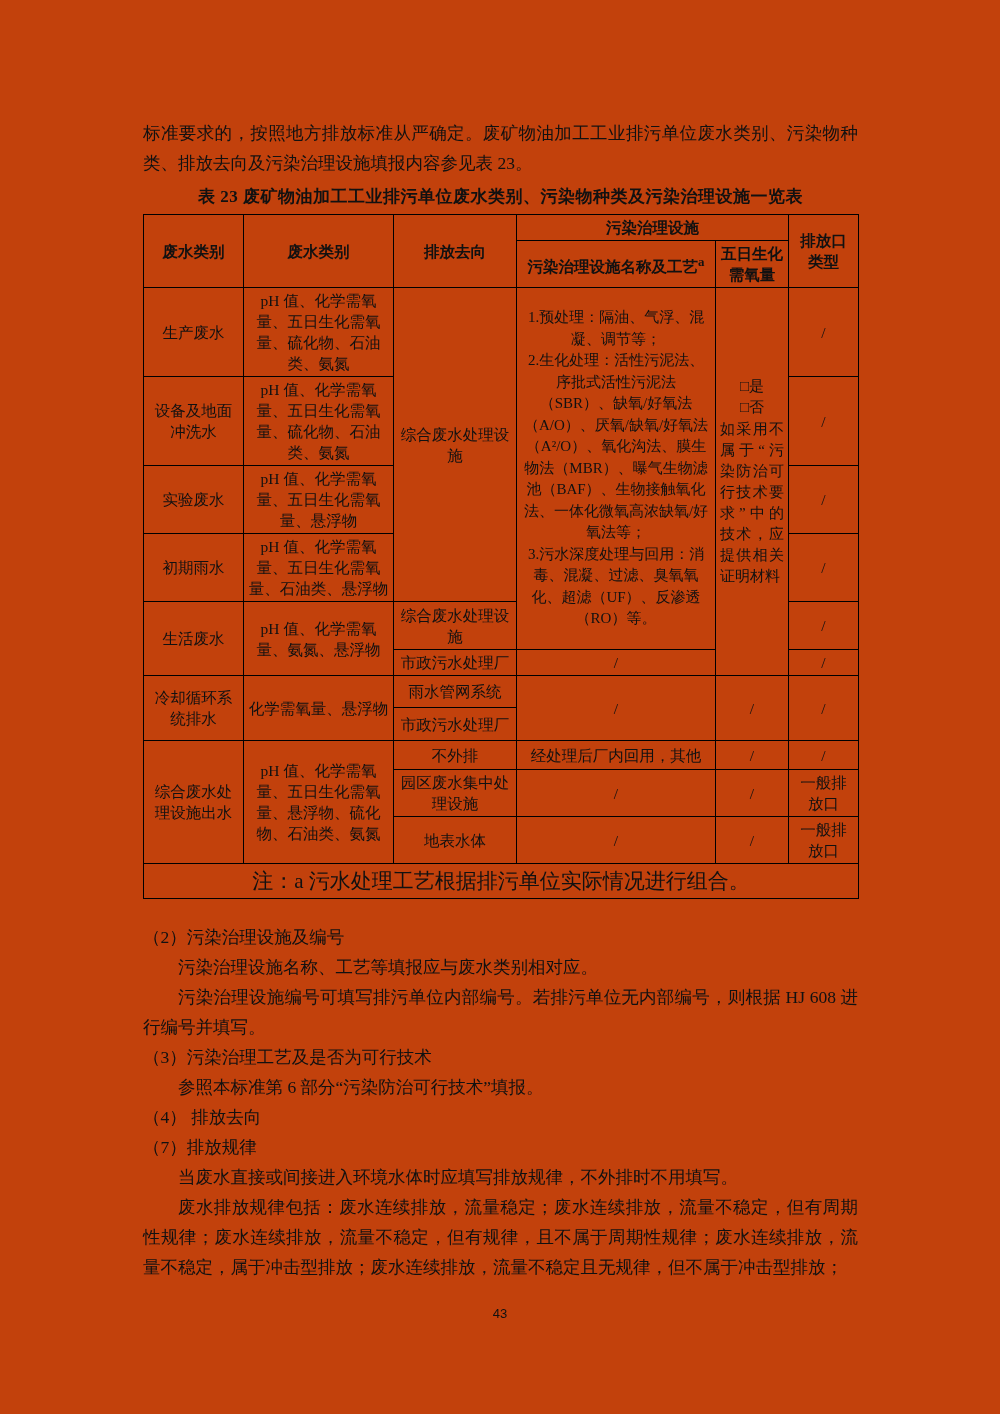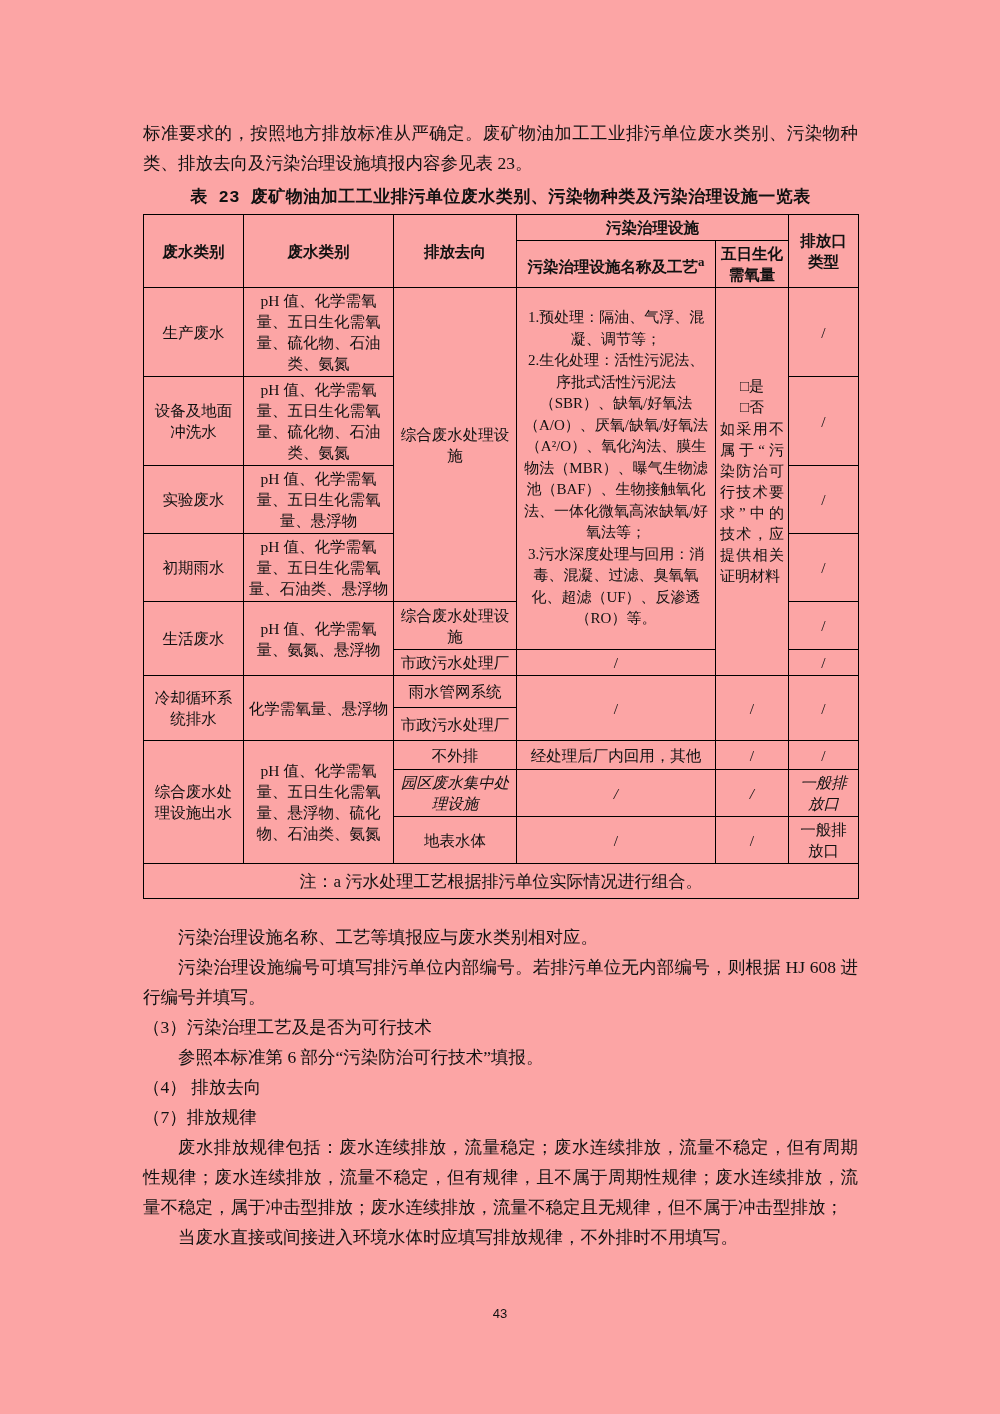--- a/index.html
+++ b/index.html
@@ -2,21 +2,21 @@
 <html><head>
 <meta charset="utf-8">
 <style>
   * { margin: 0; padding: 0; box-sizing: border-box; }
   html, body { background: #e8e8e8; }
   .page {
     position: relative;
     width: 1000px;
     height: 1414px;
     margin: 0 auto;
-    background: #fca5a5;
+    background: #c2410c;
     font-family: "Liberation Serif", "DejaVu Serif", serif;
     color: #111111;
   }
   .content {
     position: absolute;
     left: 143px;
     top: 118px;
     width: 715px;
   }
   p.body-text {
@@ -26,21 +26,20 @@
     color: #111111;
   }
   p.indent { text-indent: 2em; }
   .table-title {
     font-size: 17px;
     font-weight: bold;
     text-align: center;
     margin-top: 7px;
     margin-bottom: 6px;
     letter-spacing: 0.5px;
-    font-family: Liberation Mono, monospace;
   }
   table.t23 {
     width: 715px;
     border-collapse: collapse;
     table-layout: fixed;
     border: 1.5px solid #000;
     font-size: 15.5px;
     line-height: 21px;
   }
   table.t23 td {
@@ -57,39 +56,39 @@
     padding: 3px 6px;
     line-height: 21.5px;
     vertical-align: top;
     font-size: 15px;
   }
   td.feasible { padding: 3px 5px; font-size: 15px; line-height: 21px; }
   .feasible .opt { text-align: center; }
   .feasible .fnote { text-align: justify; margin-top: 1px; }
   td.notecell {
     text-align: left;
-    font-size: 17px;
+    font-size: 21px;
     padding: 5px 8px;
   }
   .sections { margin-top: 23px; }
   .page-number {
     position: absolute;
     left: 0;
     width: 100%;
     top: 1306px;
     text-align: center;
     font-size: 13px;
     font-family: "Liberation Sans", sans-serif;
   }
   
   tr.h24 { height: 24px; } tr.h36 { height: 36px; }
   tr.h63 { height: 63px; } tr.h56 { height: 56px; }
   tr.h48 { height: 48px; } tr.h22 { height: 22px; }
   tr.h32 { height: 32px; } tr.h33 { height: 33px; }
-  tr.h29 { height: 29px; } tr.h43 { height: 43px; font-style: italic; }
+  tr.h29 { height: 29px; } tr.h43 { height: 43px; }
   tr.h38 { height: 38px; } tr.h35 { height: 35px; }
 </style>
 </head>
 <body>
 
 <div class="page">
   <div class="content">
 
     <p class="body-text">标准要求的，按照地方排放标准从严确定。废矿物油加工工业排污单位废水类别、污染物种类、排放去向及污染治理设施填报内容参见表 23。</p>
 
@@ -195,25 +194,26 @@
           <td>一般排放口</td>
         </tr>
 
         <tr class="h35">
           <td class="notecell" colspan="6">注：a 污水处理工艺根据排污单位实际情况进行组合。</td>
         </tr>
       </tbody>
     </table>
 
     <div class="sections">
+      <p class="body-text">（2）污染治理设施及编号</p>
       <p class="body-text indent">污染治理设施名称、工艺等填报应与废水类别相对应。</p>
       <p class="body-text indent">污染治理设施编号可填写排污单位内部编号。若排污单位无内部编号，则根据 HJ 608 进行编号并填写。</p>
       <p class="body-text">（3）污染治理工艺及是否为可行技术</p>
       <p class="body-text indent">参照本标准第 6 部分“污染防治可行技术”填报。</p>
       <p class="body-text">（4） 排放去向</p>
       <p class="body-text">（7）排放规律</p>
+      <p class="body-text indent">当废水直接或间接进入环境水体时应填写排放规律，不外排时不用填写。</p>
       <p class="body-text indent">废水排放规律包括：废水连续排放，流量稳定；废水连续排放，流量不稳定，但有周期性规律；废水连续排放，流量不稳定，但有规律，且不属于周期性规律；废水连续排放，流量不稳定，属于冲击型排放；废水连续排放，流量不稳定且无规律，但不属于冲击型排放；</p>
-      <p class="body-text indent">当废水直接或间接进入环境水体时应填写排放规律，不外排时不用填写。</p>
     </div>
   </div>
 
   <div class="page-number">43</div>
 </div>
 
 </body></html>

